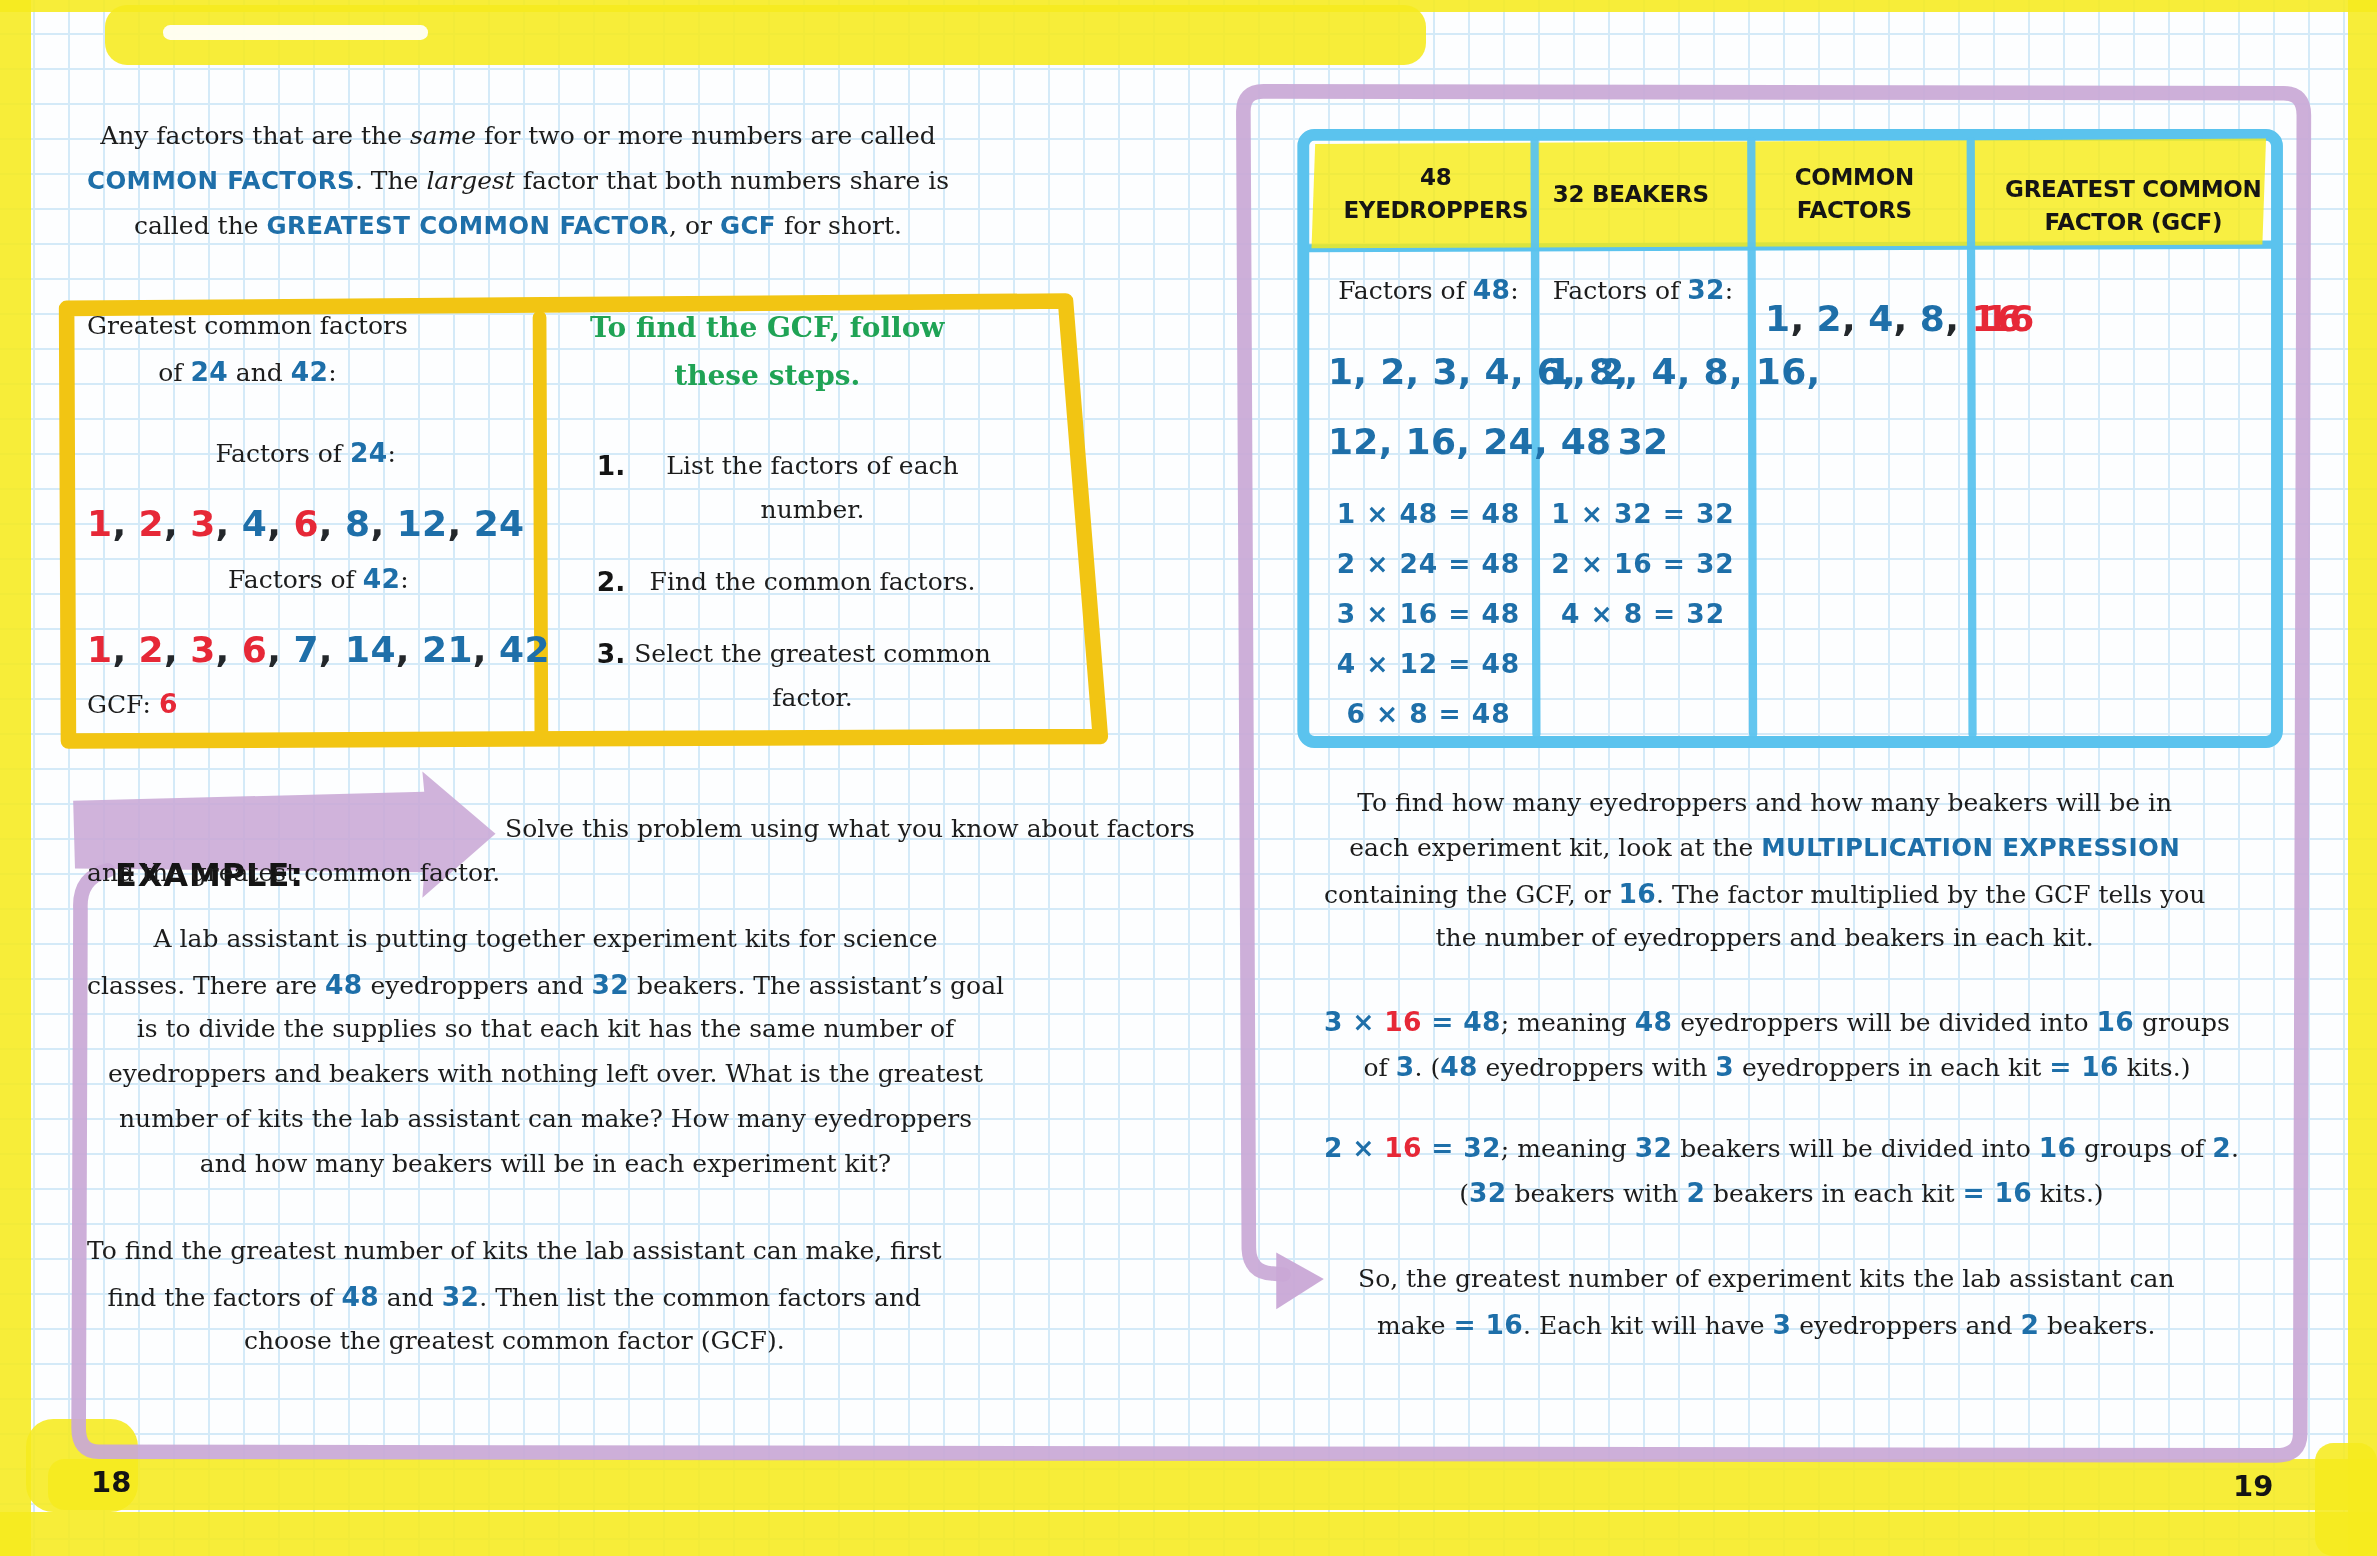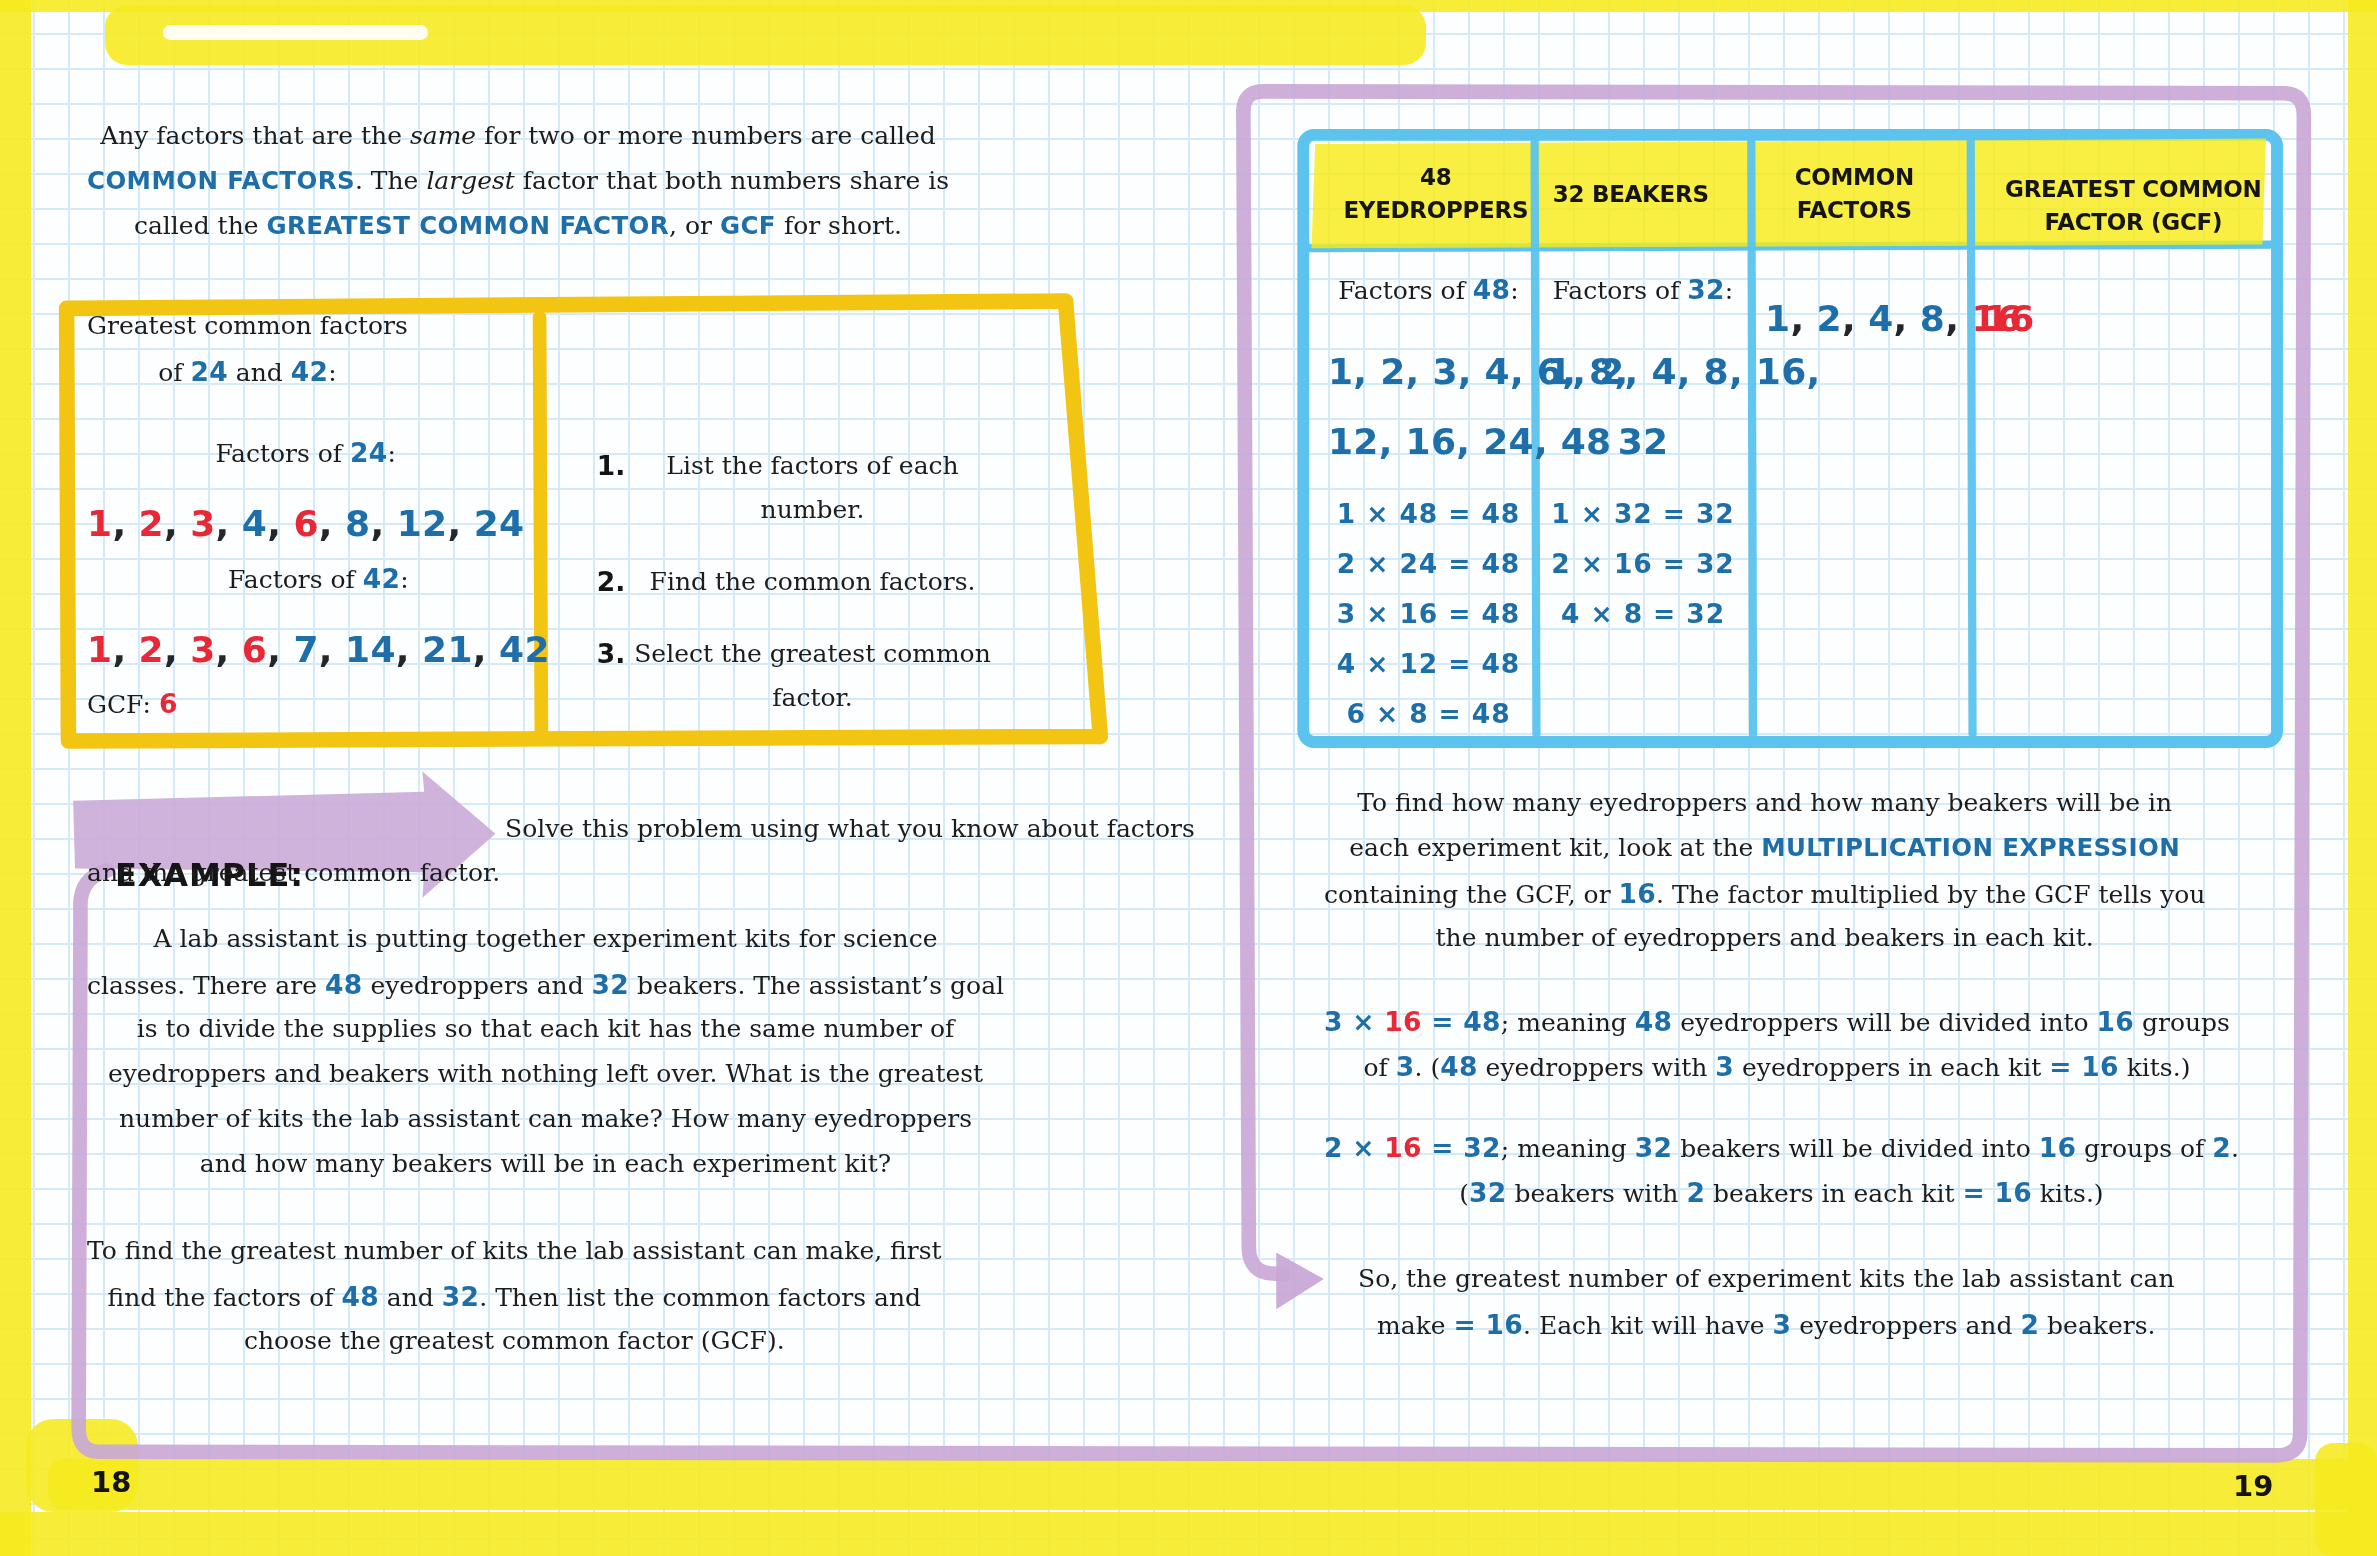--- a/index.html
+++ b/index.html
@@ -102,20 +102,24 @@
     <div class="hline"><span class="seg seg-r">1</span><span class="seg seg-hk">, </span><span class="seg seg-r">2</span><span class="seg seg-hk">, </span><span class="seg seg-r">3</span><span class="seg seg-hk">, </span><span class="seg seg-b">4</span><span class="seg seg-hk">, </span><span class="seg seg-r">6</span><span class="seg seg-hk">, </span><span class="seg seg-b">8</span><span class="seg seg-hk">, </span><span class="seg seg-b">12</span><span class="seg seg-hk">, </span><span class="seg seg-b">24</span></div>
   </div>
   <div class="abs" style="left:87px;top:563px;">
     <div class="boxlabel"><span class="seg seg-k">Factors of </span><span class="seg seg-b">42</span><span class="seg seg-k">:</span></div>
     <div class="hline"><span class="seg seg-r">1</span><span class="seg seg-hk">, </span><span class="seg seg-r">2</span><span class="seg seg-hk">, </span><span class="seg seg-r">3</span><span class="seg seg-hk">, </span><span class="seg seg-r">6</span><span class="seg seg-hk">, </span><span class="seg seg-b">7</span><span class="seg seg-hk">, </span><span class="seg seg-b">14</span><span class="seg seg-hk">, </span><span class="seg seg-b">21</span><span class="seg seg-hk">, </span><span class="seg seg-b">42</span></div>
   </div>
   <div class="abs" style="left:87px;top:688px;">
     <div class="boxlabel"><span class="seg seg-k">GCF: </span><span class="seg seg-r">6</span></div>
   </div>
 
+  <div class="abs" style="left:590px;top:304px;">
+    <div class="green-head">To find the GCF, follow</div>
+    <div class="green-head">these steps.</div>
+  </div>
   <div class="abs" style="left:590px;top:444px;">
     <div class="step">
       <span class="step-num">1.</span>
       <span class="step-text">List the factors of each number.</span>
     </div>
     <div class="step">
       <span class="step-num">2.</span>
       <span class="step-text">Find the common factors.</span>
     </div>
     <div class="step">

